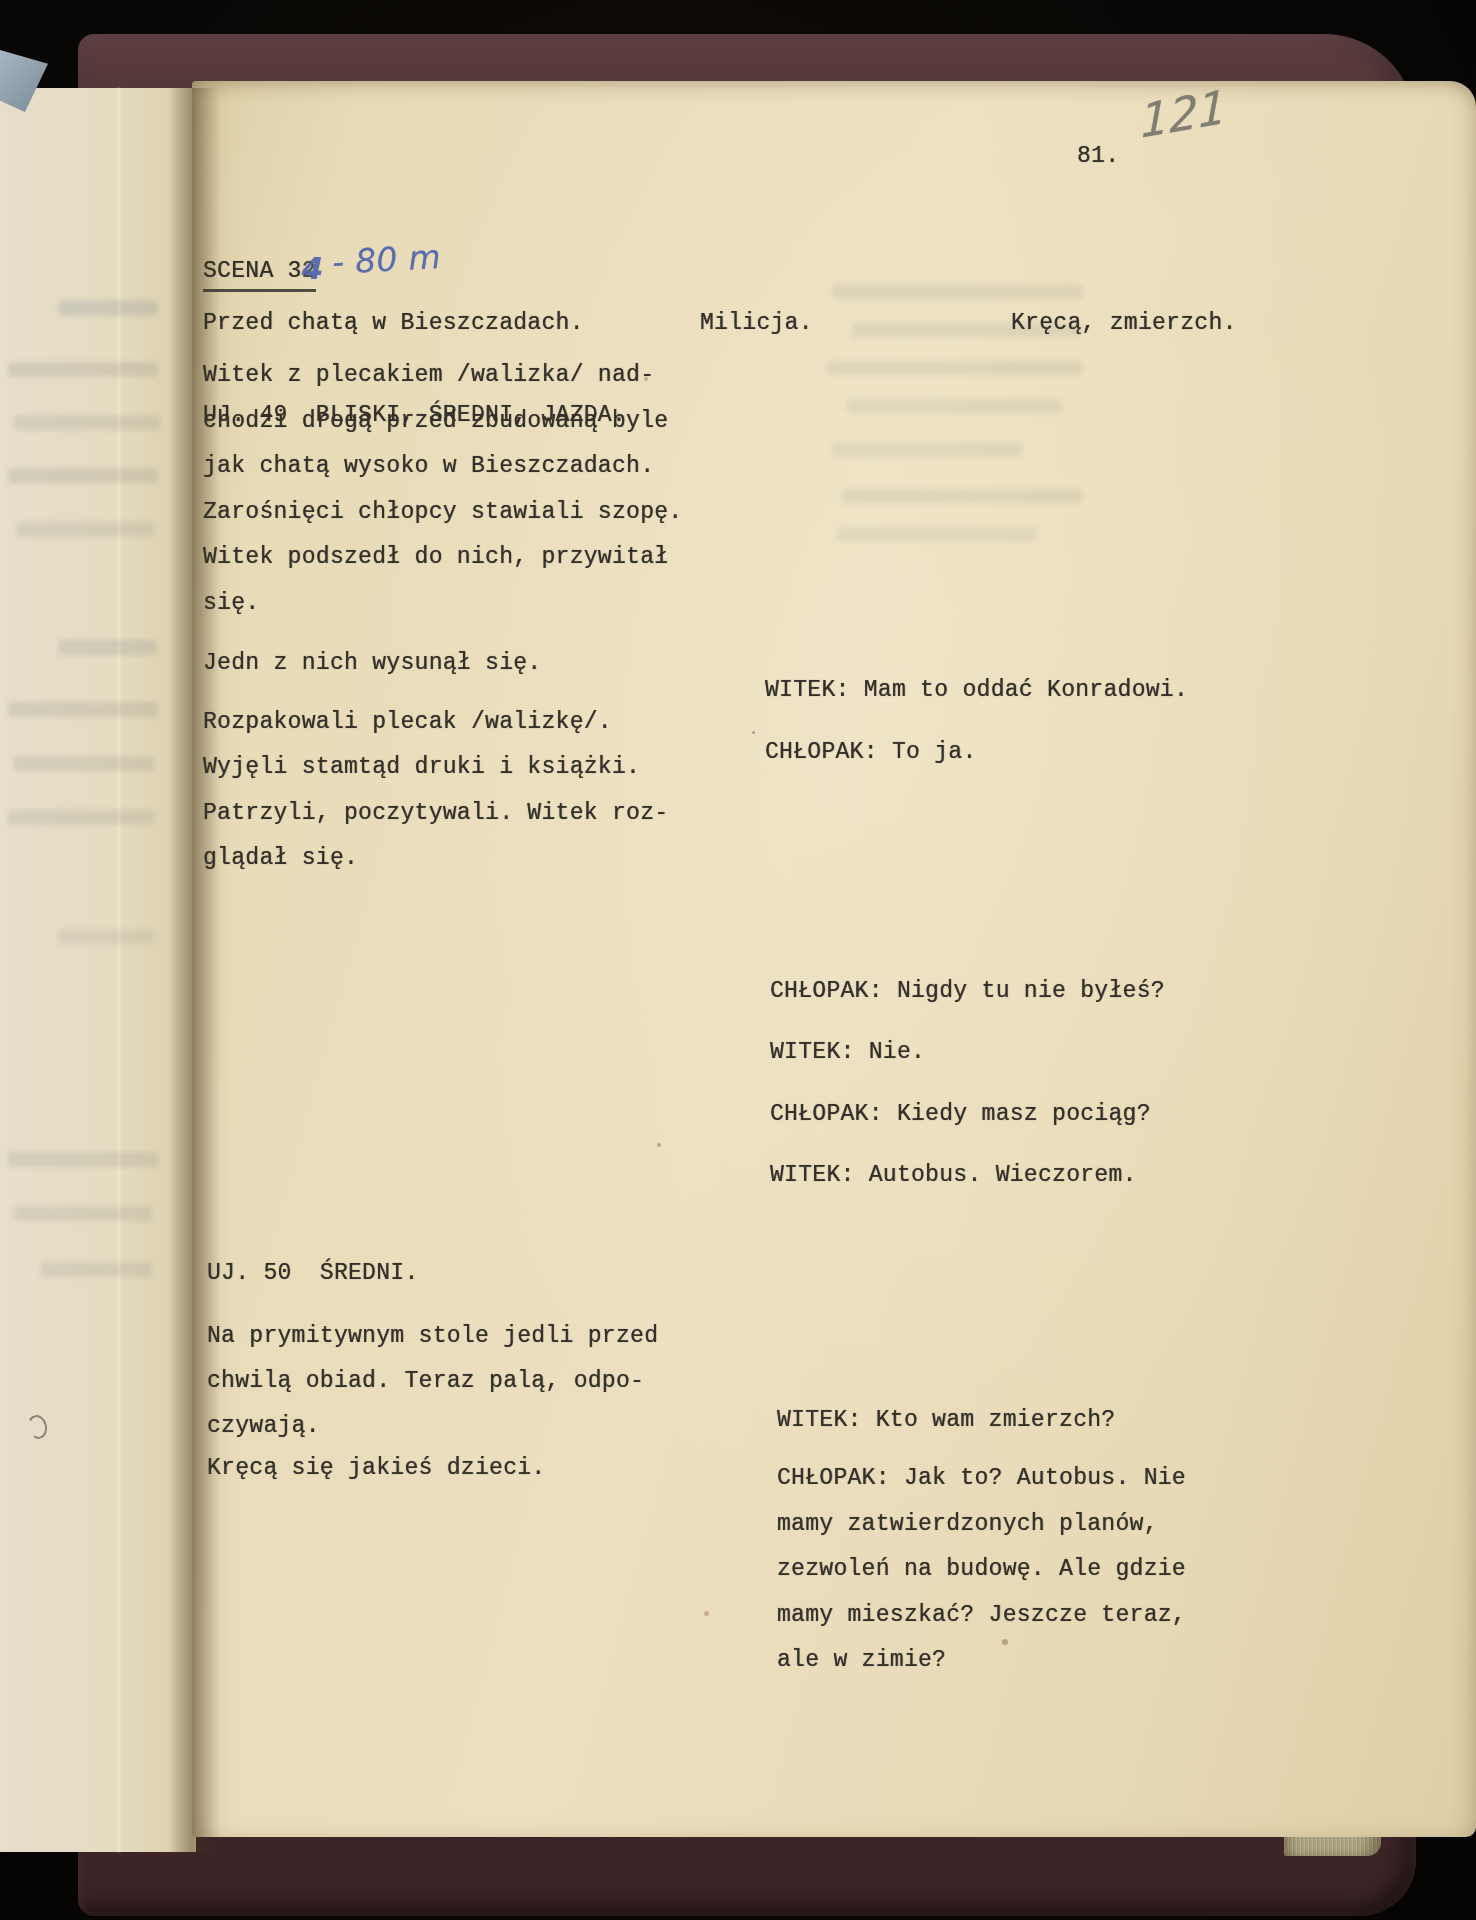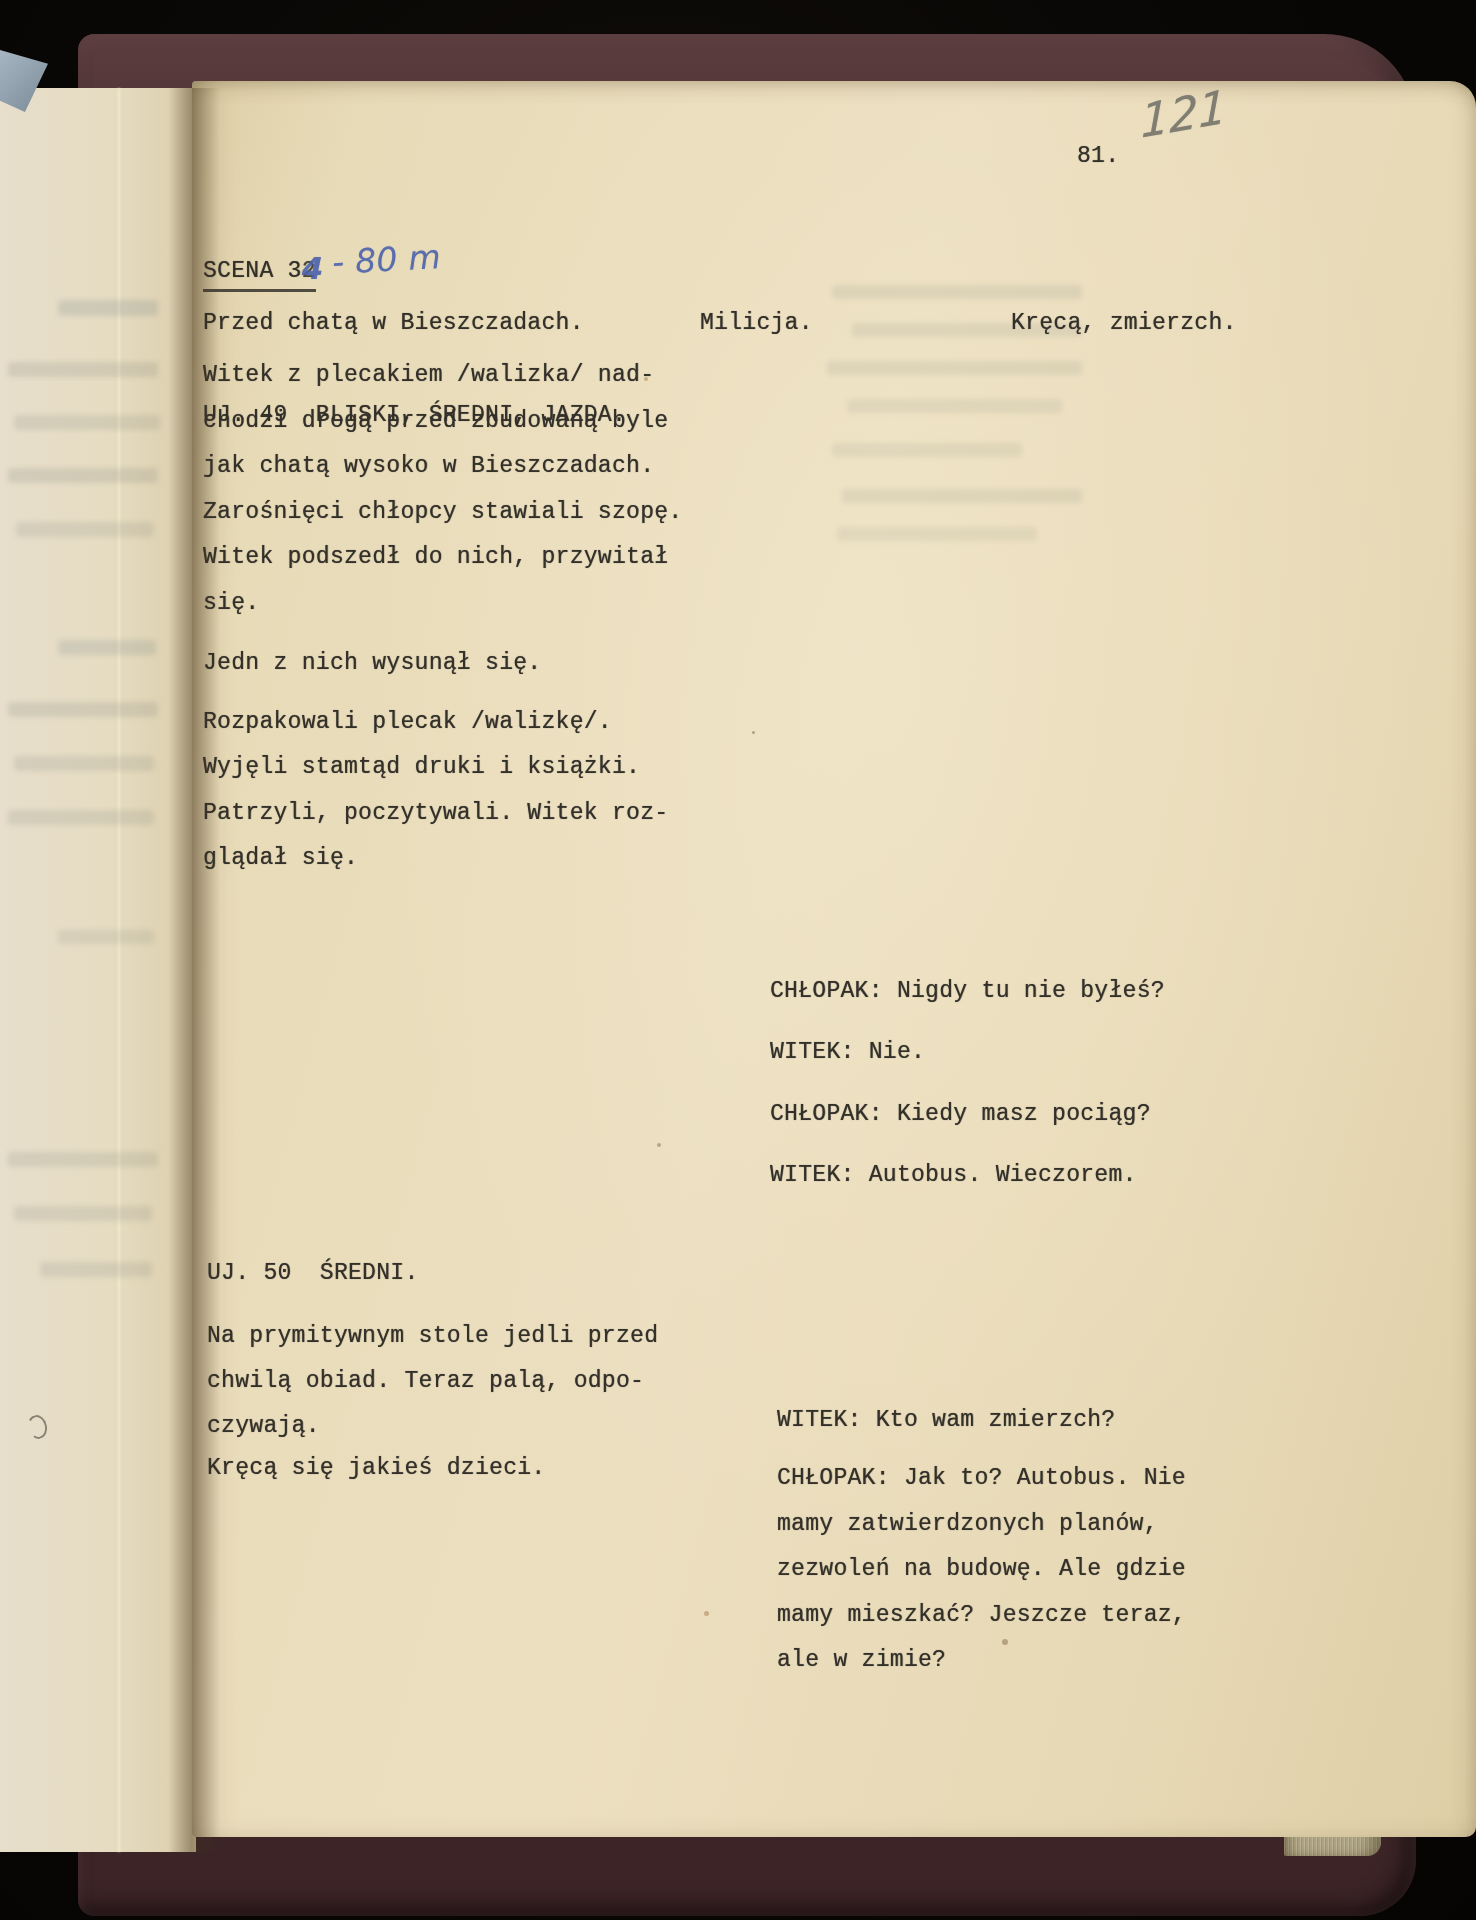--- a/index.html
+++ b/index.html
@@ -123,20 +123,22 @@
 chodzi drogą przed zbudowaną byle
 jak chatą wysoko w Bieszczadach.
 Zarośnięci chłopcy stawiali szopę.
 Witek podszedł do nich, przywitał
 się.</div>
     <div class="typed" style="left:11px;top:569px;">Jedn z nich wysunął się.</div>
     <div class="typed" style="left:11px;top:619px;line-height:45.3px;">Rozpakowali plecak /walizkę/.
 Wyjęli stamtąd druki i książki.
 Patrzyli, poczytywali. Witek roz-
 glądał się.</div>
+    <div class="typed" style="left:573px;top:578px;line-height:62px;">WITEK: Mam to oddać Konradowi.
+CHŁOPAK: To ja.</div>
     <div class="typed" style="left:578px;top:880px;line-height:61.3px;">CHŁOPAK: Nigdy tu nie byłeś?
 WITEK: Nie.
 CHŁOPAK: Kiedy masz pociąg?
 WITEK: Autobus. Wieczorem.</div>
 
     <div class="typed" style="left:15px;top:1179px;">UJ. 50  ŚREDNI.</div>
     <div class="typed" style="left:15px;top:1233px;line-height:45px;">Na prymitywnym stole jedli przed
 chwilą obiad. Teraz palą, odpo-
 czywają.</div>
     <div class="typed" style="left:15px;top:1374px;">Kręcą się jakieś dzieci.</div>

